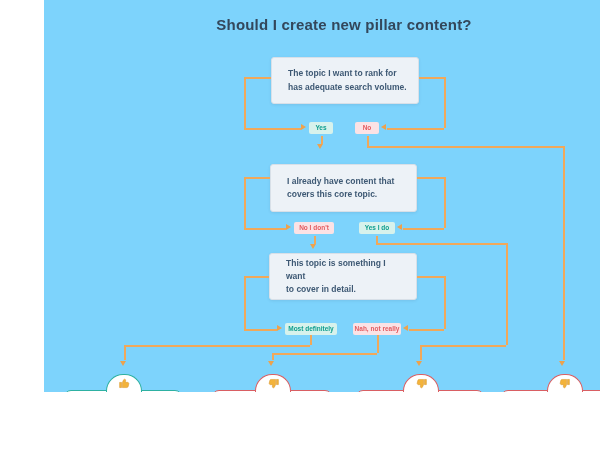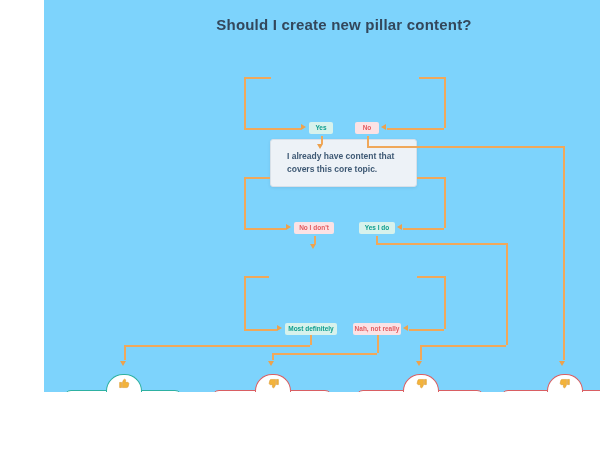--- a/index.html
+++ b/index.html
@@ -52,22 +52,26 @@
   }
   .logo svg{margin:0 .5px 1px .5px;}
 </style>
 </head>
 <body>
 
 <div id="stage">
 
   <div class="title">Should I create new pillar content?</div>
 
-  <div class="dbox" style="left:226px;top:139px;width:147px;height:48px;">I already have content that
+  <div class="dbox" style="left:227px;top:57px;width:148px;height:47px;">The topic I want to rank for
+has adequate search volume.</div>
+  <div class="dbox" style="left:226px;top:164px;width:147px;height:48px;">I already have content that
 covers this core topic.</div>
+  <div class="dbox" style="left:225px;top:253px;width:148px;height:47px;">This topic is something I want
+to cover in detail.</div>
 
   <div class="pill teal" style="left:265px;top:122px;width:24px;">Yes</div>
   <div class="pill pink" style="left:311px;top:122px;width:24px;">No</div>
   <div class="pill pink" style="left:250px;top:222px;width:40px;">No I don't</div>
   <div class="pill teal" style="left:315px;top:222px;width:36px;">Yes I do</div>
   <div class="pill teal" style="left:241px;top:323px;width:52px;">Most definitely</div>
   <div class="pill pink" style="left:309px;top:323px;width:48px;">Nah, not really</div>
 
   <div class="seg sh" style="left:200px;top:77px;width:27px;"></div>
   <div class="seg sv" style="left:200px;top:77px;height:51px;"></div>

